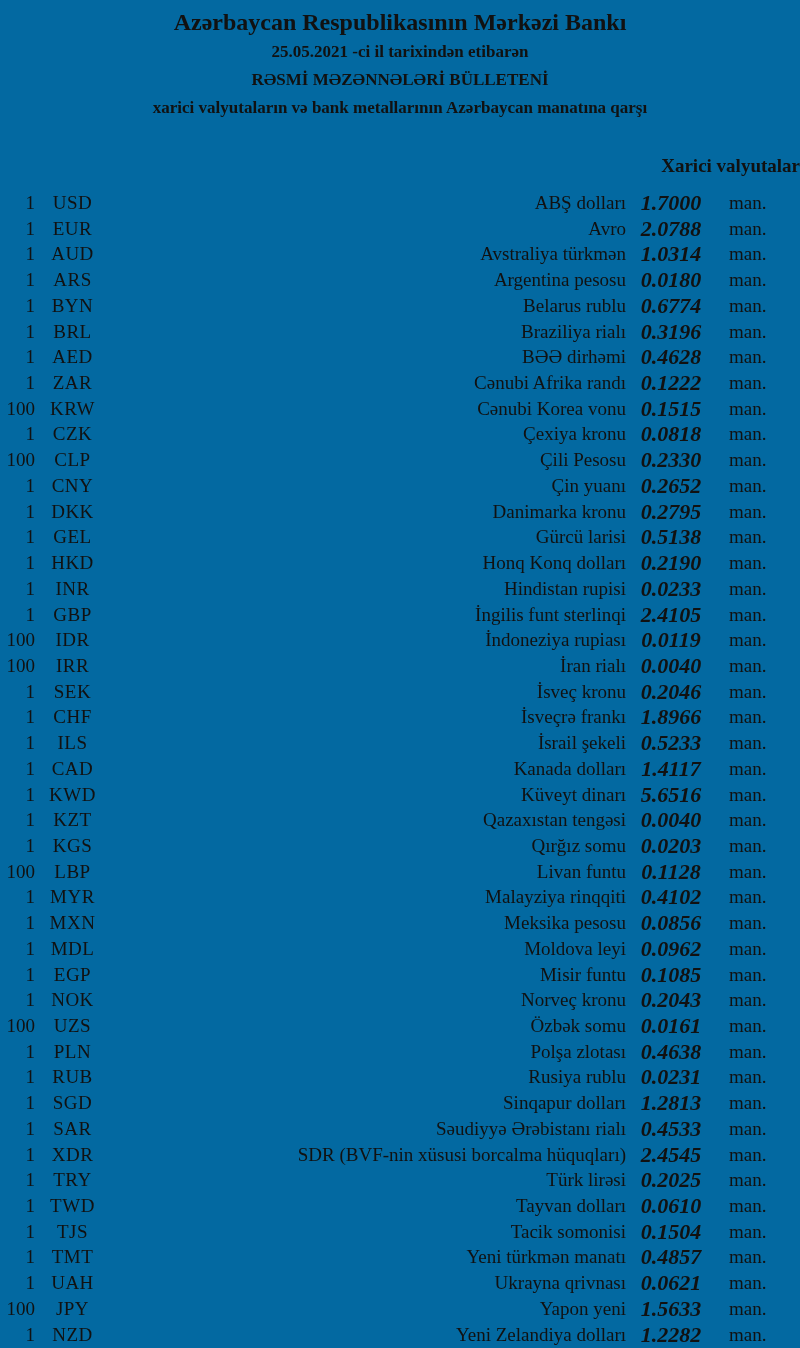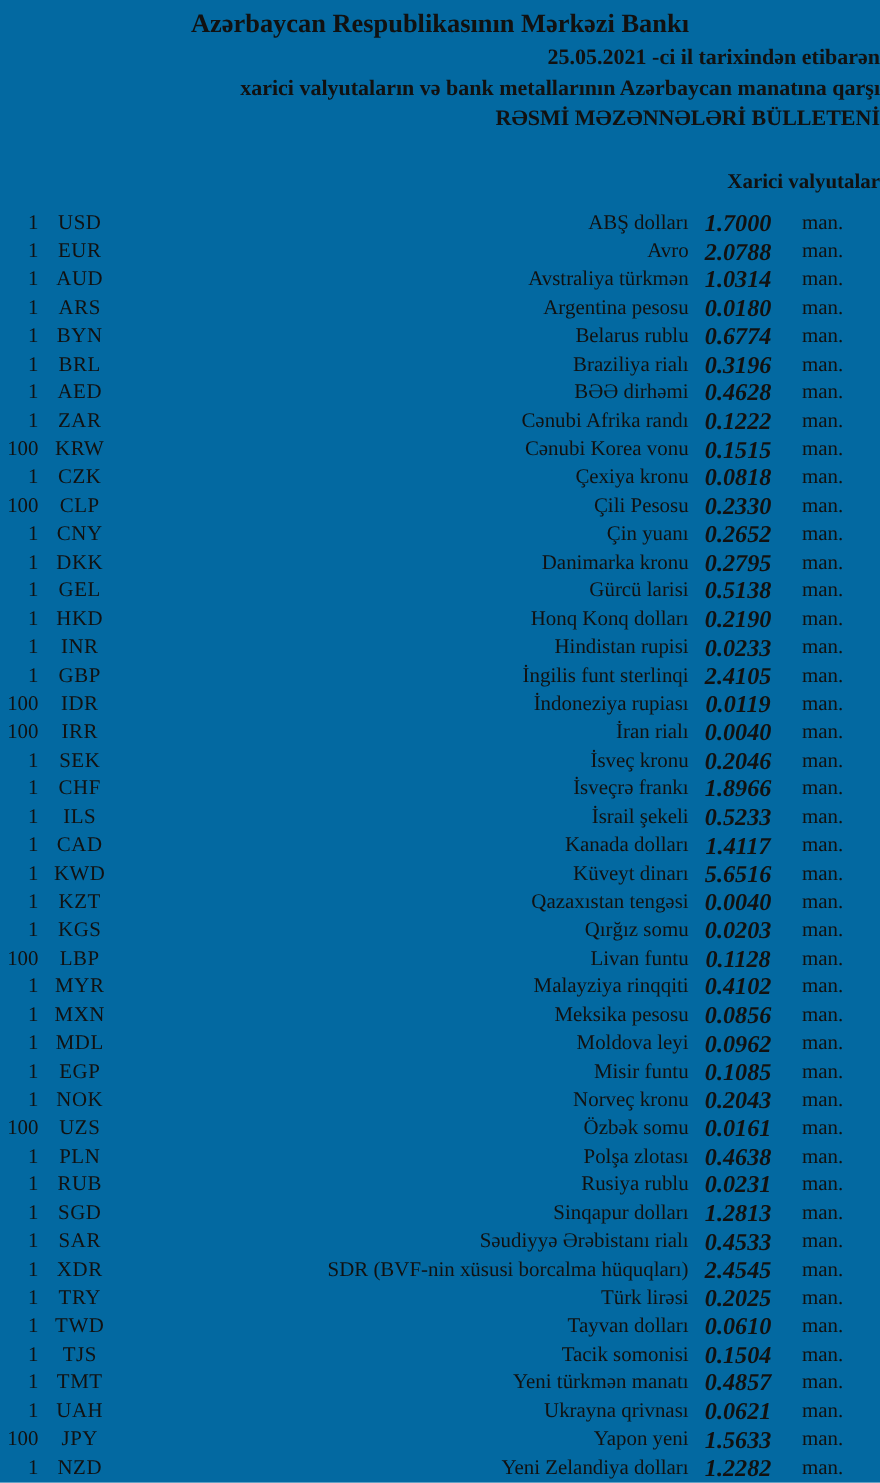--- a/index.html
+++ b/index.html
@@ -22,24 +22,23 @@
     left: 0;
     right: 0;
     text-align: center;
   }
   .title {
     font-size: 24px;
     font-weight: bold;
     line-height: 32px;
   }
   .hline {
-    font-size: 20px;
+    font-size: 17px;
     font-weight: bold;
     line-height: 28px;
-    text-align: right;
   }
   .section-title {
     position: absolute;
     top: 152px;
     left: 0;
     right: 0;
     text-align: right;
     font-size: 19px;
     font-weight: bold;
     line-height: 28px;
@@ -70,22 +69,22 @@
   .row .unit  { padding-left: 13px; }
 </style>
 </head>
 <body>
 
 <div class="page">
 
   <div class="hdr">
     <div class="title">Azərbaycan Respublikasının Mərkəzi Bankı</div>
     <div class="hline">25.05.2021 -ci il tarixindən etibarən</div>
+    <div class="hline">RƏSMİ MƏZƏNNƏLƏRİ BÜLLETENİ</div>
     <div class="hline">xarici valyutaların və bank metallarının Azərbaycan manatına qarşı</div>
-    <div class="hline">RƏSMİ MƏZƏNNƏLƏRİ BÜLLETENİ</div>
   </div>
 
   <div class="section-title">Xarici valyutalar</div>
 
   <div class="rates-table" id="rates-table">
     <div class="row">
       <span class="qty">1</span>
       <span class="code">USD</span>
       <span class="name">ABŞ dolları</span>
       <span class="rate">1.7000</span>

